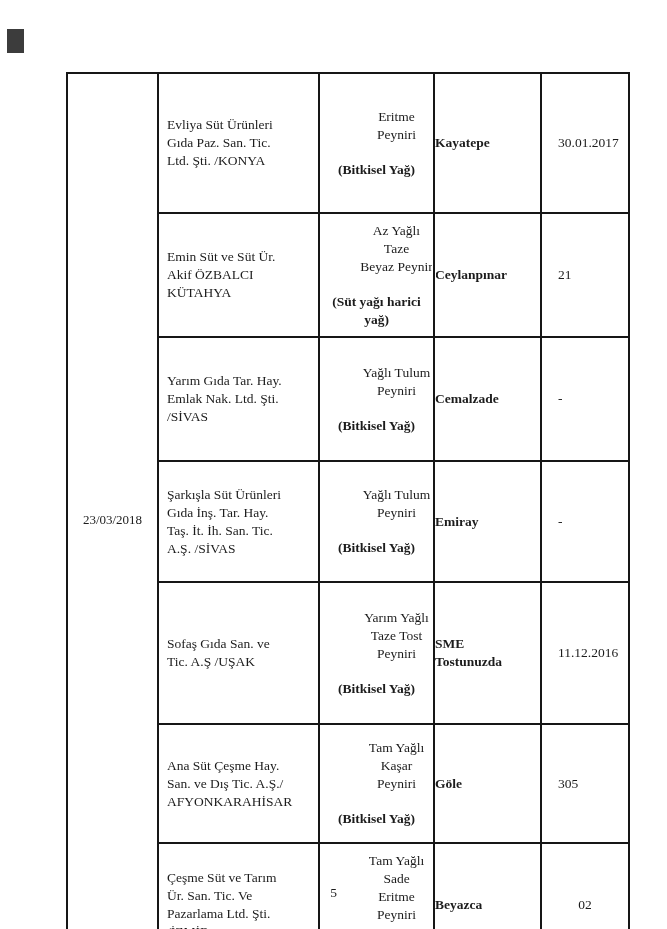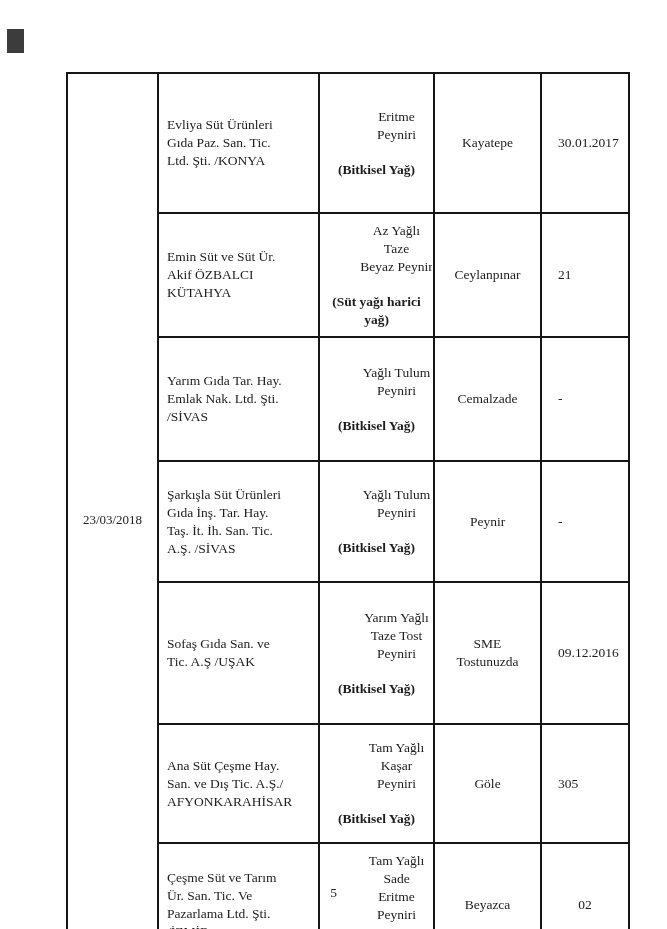--- a/index.html
+++ b/index.html
@@ -43,21 +43,21 @@
     padding:6px 4px 6px 8px;
     white-space:pre-line;
   }
   .product-cell { text-align:center; }
   .prod-name { white-space:pre-line;padding-left:40px; }
   .prod-adulterant {
     font-weight:bold;
     margin-top:17px;
     white-space:pre-line;
   }
-  .brand-cell { text-align:center; white-space:pre-line; }
+  .brand-cell { white-space:pre-line;font-weight:bold; }
   .ref-cell { text-align:left; padding-left:16px; }
   .ref-cell.center { text-align:center; padding-left:0; }
   .page-number {
     position:absolute; top:885px; left:0;
     width:667px;
     text-align:center;
     font-size:13.5px;
   }
 </style>
 </head>
@@ -114,35 +114,35 @@
   <tr class="r4">
     <td class="company-cell">Şarkışla Süt Ürünleri
 Gıda İnş. Tar. Hay.
 Taş. İt. İh. San. Tic.
 A.Ş. /SİVAS</td>
     <td class="product-cell">
       <div class="prod-name">Yağlı Tulum
 Peyniri</div>
       <div class="prod-adulterant">(Bitkisel Yağ)</div>
     </td>
-    <td class="brand-cell">Peynir</td>
+    <td class="brand-cell">Emiray</td>
     <td class="ref-cell">-</td>
   </tr>
   <tr class="r5">
     <td class="company-cell">Sofaş Gıda San. ve
 Tic. A.Ş /UŞAK</td>
     <td class="product-cell">
       <div class="prod-name">Yarım Yağlı
 Taze Tost
 Peyniri</div>
       <div class="prod-adulterant">(Bitkisel Yağ)</div>
     </td>
     <td class="brand-cell">SME
 Tostunuzda</td>
-    <td class="ref-cell">09.12.2016</td>
+    <td class="ref-cell">11.12.2016</td>
   </tr>
   <tr class="r6">
     <td class="company-cell">Ana Süt Çeşme Hay.
 San. ve Dış Tic. A.Ş./
 AFYONKARAHİSAR</td>
     <td class="product-cell">
       <div class="prod-name">Tam Yağlı
 Kaşar Peyniri</div>
       <div class="prod-adulterant">(Bitkisel Yağ)</div>
     </td>

